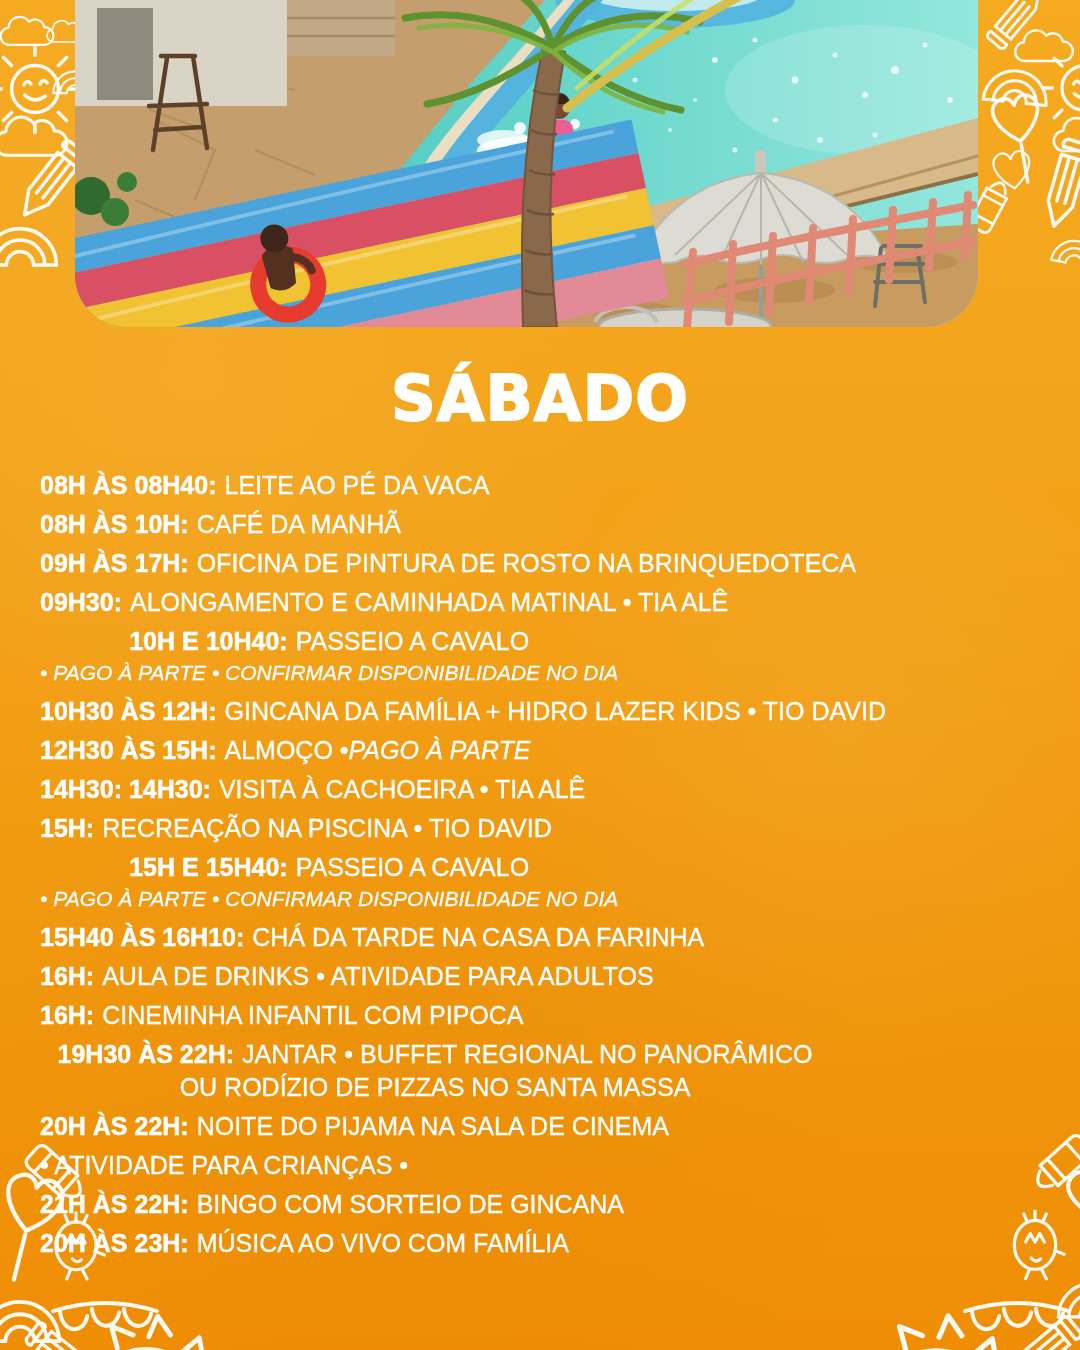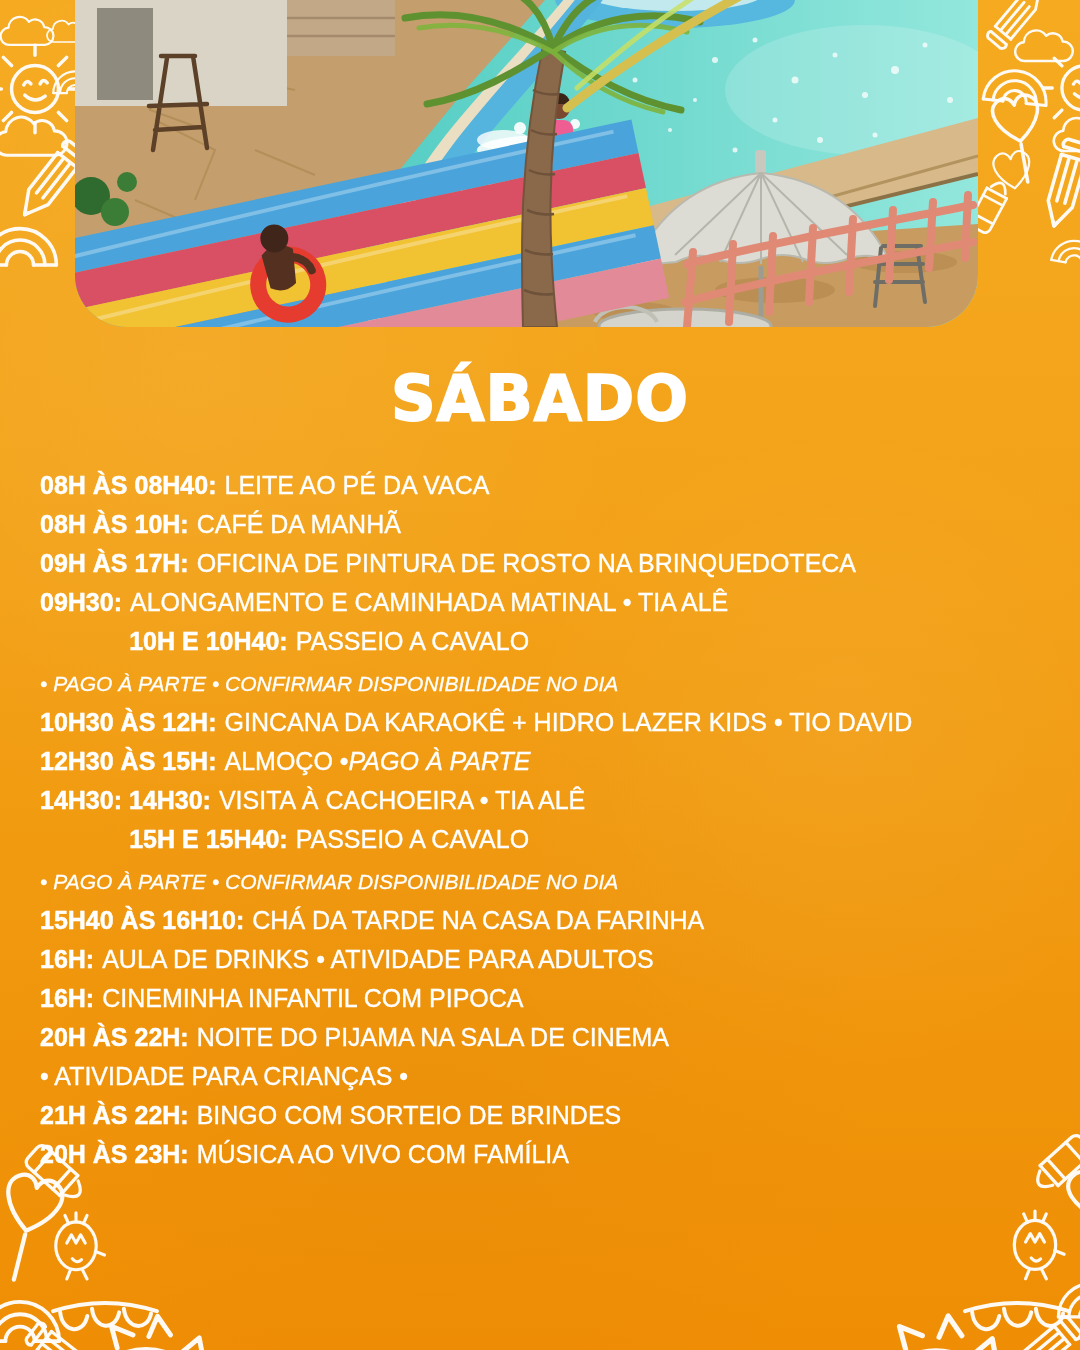--- a/index.html
+++ b/index.html
@@ -26,21 +26,21 @@
     -webkit-text-stroke:1.8px #FFFFFF;}
   
   .schedule{position:absolute;top:466px;left:40px;right:40px;
     display:flex;flex-direction:column;align-items:flex-start;color:#FFFFFF;}
   .row{font-size:25px;line-height:33px;margin:3px 0;text-align:center;
     max-width:980px;-webkit-text-stroke:.35px #FFFFFF;}
   .row.narrow{max-width:790px;}
   .row.grouped{margin-bottom:6px;}
   .time{font-weight:bold;margin-right:8px;-webkit-text-stroke:.5px #FFFFFF;}
   .inline-italic{font-style:italic;margin-left:0;}
-  .note{font-size:21px;line-height:27px;font-style:italic;margin-top:12px;
+  .note{font-size:21px;line-height:27px;font-style:italic;margin-top:1px;
     -webkit-text-stroke:.3px #FFFFFF;}
 </style>
 </head>
 <body>
 
 <div id="canvas">
 
   <svg width="0" height="0" style="position:absolute" aria-hidden="true">
     <defs>
       <symbol id="d-sun" viewBox="0 0 100 100">
@@ -353,34 +353,38 @@
       <span class="time">09H30:</span><span class="desc">ALONGAMENTO E CAMINHADA MATINAL • TIA ALÊ</span>
       
     </div>
 
     <div class="row grouped">
       <span class="time">10H E 10H40:</span><span class="desc">PASSEIO A CAVALO</span>
       <div class="note">• PAGO À PARTE • CONFIRMAR DISPONIBILIDADE NO DIA</div>
     </div>
 
     <div class="row">
-      <span class="time">10H30 ÀS 12H:</span><span class="desc">GINCANA DA KARAOKÊ + HIDRO LAZER KIDS • TIO DAVID</span>
+      <span class="time">10H30 ÀS 12H:</span><span class="desc">GINCANA DA FAMÍLIA + HIDRO LAZER KIDS • TIO DAVID</span>
       
     </div>
 
     <div class="row">
       <span class="time">12H30 ÀS 15H:</span><span class="desc">ALMOÇO •</span><span class="inline-italic">PAGO À PARTE</span>
       
     </div>
 
     <div class="row">
       <span class="time">14H30: 14H30:</span><span class="desc">VISITA À CACHOEIRA • TIA ALÊ</span>
       
     </div>
 
+    <div class="row">
+      <span class="time">15H:</span><span class="desc">RECREAÇÃO NA PISCINA • TIO DAVID</span>
+      
+    </div>
 
     <div class="row grouped">
       <span class="time">15H E 15H40:</span><span class="desc">PASSEIO A CAVALO</span>
       <div class="note">• PAGO À PARTE • CONFIRMAR DISPONIBILIDADE NO DIA</div>
     </div>
 
     <div class="row">
       <span class="time">15H40 ÀS 16H10:</span><span class="desc">CHÁ DA TARDE NA CASA DA FARINHA</span>
       
     </div>
@@ -388,33 +392,37 @@
     <div class="row">
       <span class="time">16H:</span><span class="desc">AULA DE DRINKS • ATIVIDADE PARA ADULTOS</span>
       
     </div>
 
     <div class="row">
       <span class="time">16H:</span><span class="desc">CINEMINHA INFANTIL COM PIPOCA</span>
       
     </div>
 
+    <div class="row narrow">
+      <span class="time">19H30 ÀS 22H:</span><span class="desc">JANTAR • BUFFET REGIONAL NO PANORÂMICO OU RODÍZIO DE PIZZAS NO SANTA MASSA</span>
+      
+    </div>
 
     <div class="row">
       <span class="time">20H ÀS 22H:</span><span class="desc">NOITE DO PIJAMA NA SALA DE CINEMA</span>
       
     </div>
 
     <div class="row">
       <span class="desc">• ATIVIDADE PARA CRIANÇAS •</span>
       
     </div>
 
     <div class="row">
-      <span class="time">21H ÀS 22H:</span><span class="desc">BINGO COM SORTEIO DE BRINDES</span>
+      <span class="time">21H ÀS 22H:</span><span class="desc">BINGO COM SORTEIO DE GINCANA</span>
       
     </div>
 
     <div class="row">
       <span class="time">20H ÀS 23H:</span><span class="desc">MÚSICA AO VIVO COM FAMÍLIA</span>
       
     </div>
   </div>
 
 </div>

